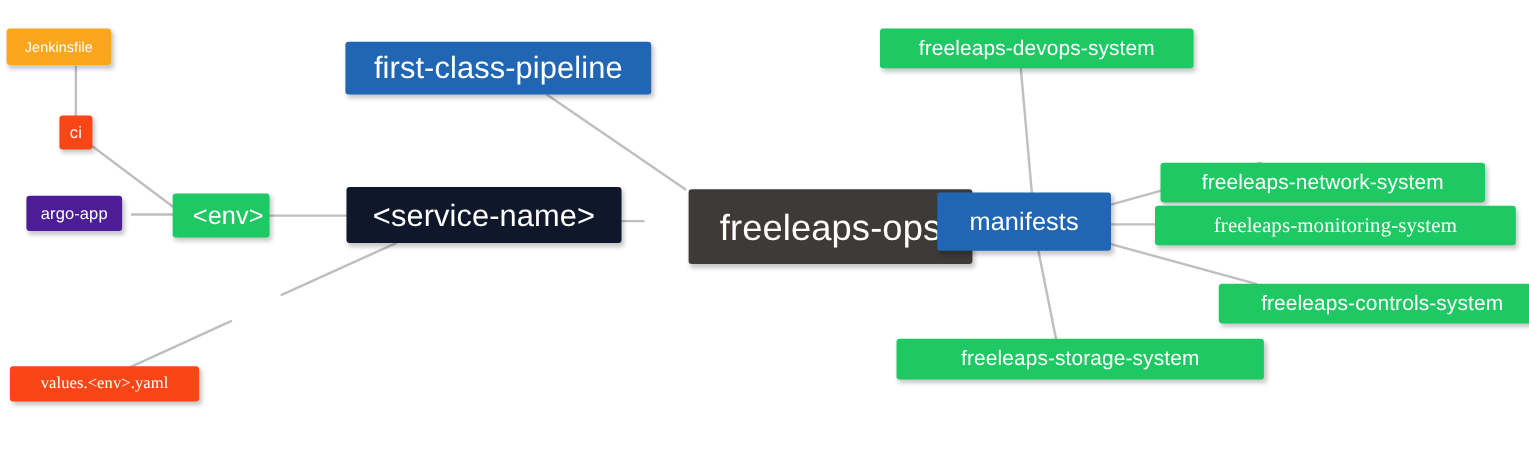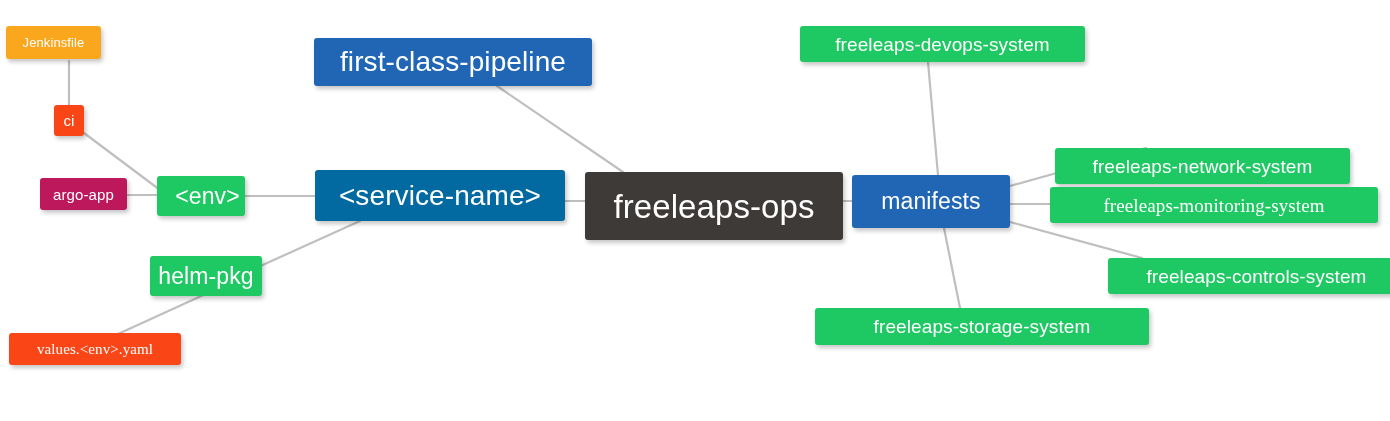--- a/index.html
+++ b/index.html
@@ -35,21 +35,21 @@
     justify-content: center;
     color: #ffffff;
     border-radius: 3px;
     white-space: nowrap;
     line-height: 1;
     letter-spacing: 0.1px;
     box-shadow: 2px 3px 4px rgba(0,0,0,0.22);
     user-select: none;
   }
   
-  .tier-root   { font-size: 33px; }
+  .tier-root   { font-size: 33px; margin-left: 41px; }
   .tier-main   { font-size: 28px; }
   .tier-sub    { font-size: 23px; }
   .tier-leaf   { font-size: 19px; }
   .tier-small  { font-size: 15px; }
   .tier-tiny   { font-size: 13px; }
 </style>
 </head>
 <body>
 
 <div id="mindmap">
@@ -88,45 +88,42 @@
   </svg>
 
   <div class="node tier-root" style="left:585px; top:172px; width:258px; height:68px; background:#3e3a38;">
     <span>freeleaps-ops</span>
   </div>
 
   <div class="node tier-main" style="left:314px; top:38px; width:278px; height:48px; background:#2166b5;">
     <span>first-class-pipeline</span>
   </div>
 
-  <div class="node tier-main" style="left:315px; top:170px; width:250px; height:51px; background:#0369a1;text-align:center;">
+  <div class="node tier-main" style="left:315px; top:170px; width:250px; height:51px; background:#0f172a;text-align:center;">
     <span>&lt;service-name&gt;</span>
   </div>
 
   <div class="node tier-sub" style="left:852px; top:175px; width:158px; height:53px; background:#2166b5;">
     <span>manifests</span>
   </div>
 
   <div class="node tier-sub" style="left:157px; top:176px; width:88px; height:40px; background:#1ec862;padding-left:13px;">
     <span>&lt;env&gt;</span>
   </div>
 
-  <div class="node tier-sub" style="left:150px; top:256px; width:112px; height:40px; background:#1ec862;">
-    <span>helm-pkg</span>
-  </div>
 
   <div class="node tier-tiny" style="left:6px; top:26px; width:95px; height:33px; background:#faa71e;">
     <span>Jenkinsfile</span>
   </div>
 
   <div class="node tier-small" style="left:54px; top:105px; width:30px; height:31px; background:#fa4616;">
     <span>ci</span>
   </div>
 
-  <div class="node tier-small" style="left:40px; top:178px; width:87px; height:32px; background:#be185d;">
+  <div class="node tier-small" style="left:24px; top:178px; width:87px; height:32px; background:#4c1d95;">
     <span>argo-app</span>
   </div>
 
   <div class="node tier-small" style="left:9px; top:333px; width:172px; height:32px; background:#fa4616;font-family:Liberation Serif, serif;">
     <span>values.&lt;env&gt;.yaml</span>
   </div>
 
   <div class="node tier-leaf" style="left:800px; top:26px; width:285px; height:36px; background:#1ec862;">
     <span>freeleaps-devops-system</span>
   </div>

